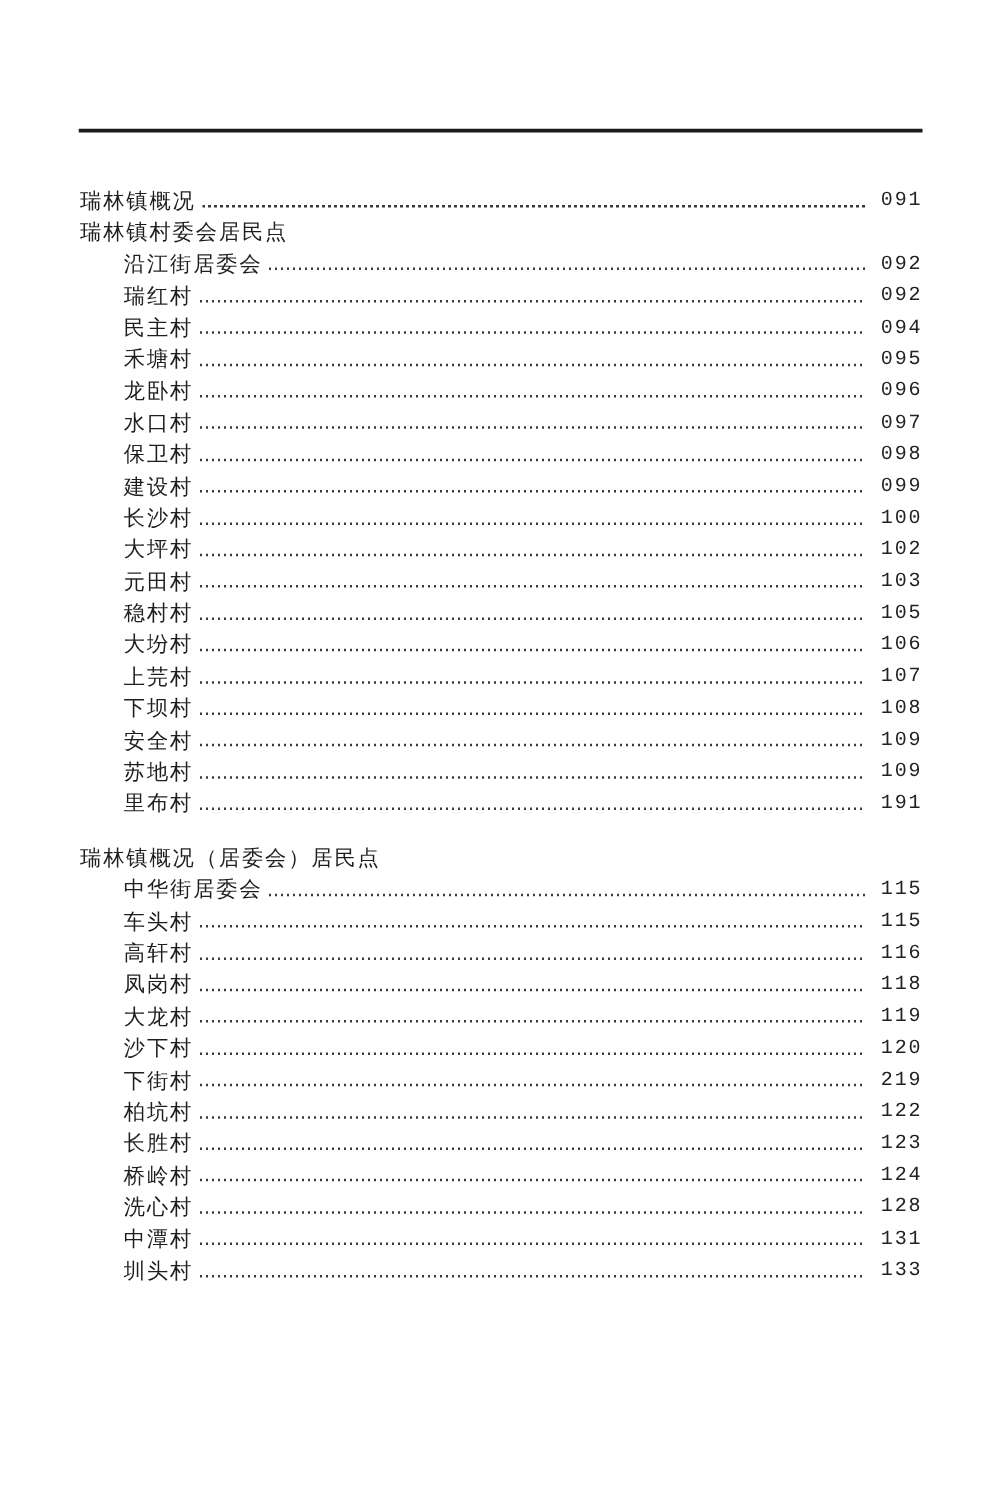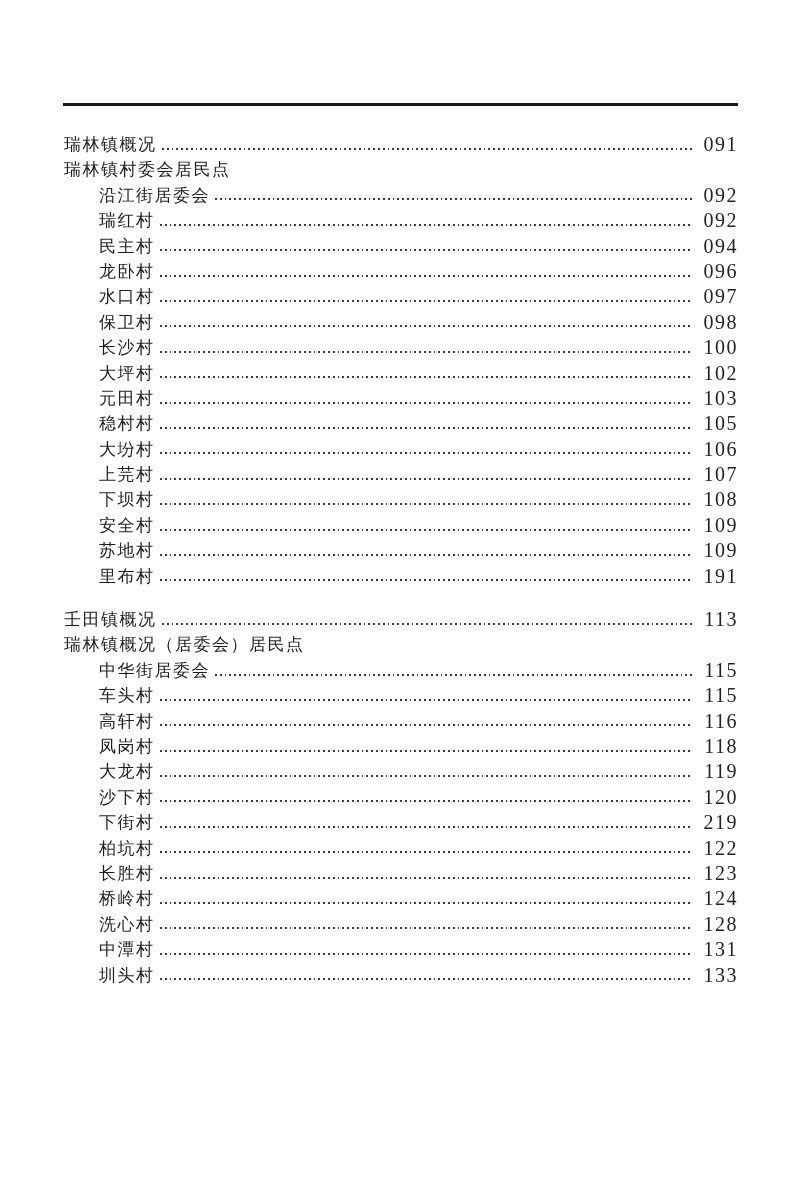--- a/index.html
+++ b/index.html
@@ -20,21 +20,21 @@
     position: absolute;
     left: 63px;
     top: 103px;
     width: 675px;
     height: 3px;
     background: #1b1b1b;
   }
   .toc {
     position: absolute;
     left: 64px;
-    top: 132px;
+    top: 148px;
     width: 674px;
   }
   .toc-section + .toc-section {
     margin-top: 18px;
   }
   .row {
     display: flex;
     align-items: center;
     height: 25.4px;
     font-size: 17px;
@@ -56,23 +56,24 @@
     background-image: repeating-linear-gradient(
       to right,
       #3a3a3a 0px, #3a3a3a 1.8px,
       transparent 1.8px, transparent 4.8px
     );
   }
   .pagenum {
     flex: 0 0 auto;
     min-width: 38px;
     text-align: right;
-    font-size: 20px;
+    font-size: 16px;
     letter-spacing: 1.5px;
     color: #222222;
+    font-family: Liberation Mono, monospace;
   }
 </style>
 </head>
 <body>
 
 <div class="page">
   <div class="top-rule"></div>
   <div class="toc">
       <div class="toc-section">
         <div class="row">
@@ -92,33 +93,43 @@
           <span class="label">瑞红村</span>
           <span class="dots"></span>
           <span class="pagenum">092</span>
         </div>
         <div class="row indent-1">
           <span class="label">民主村</span>
           <span class="dots"></span>
           <span class="pagenum">094</span>
         </div>
         <div class="row indent-1">
+          <span class="label">禾塘村</span>
+          <span class="dots"></span>
+          <span class="pagenum">095</span>
+        </div>
+        <div class="row indent-1">
           <span class="label">龙卧村</span>
           <span class="dots"></span>
           <span class="pagenum">096</span>
         </div>
         <div class="row indent-1">
           <span class="label">水口村</span>
           <span class="dots"></span>
           <span class="pagenum">097</span>
         </div>
         <div class="row indent-1">
           <span class="label">保卫村</span>
           <span class="dots"></span>
           <span class="pagenum">098</span>
+        </div>
+        <div class="row indent-1">
+          <span class="label">建设村</span>
+          <span class="dots"></span>
+          <span class="pagenum">099</span>
         </div>
         <div class="row indent-1">
           <span class="label">长沙村</span>
           <span class="dots"></span>
           <span class="pagenum">100</span>
         </div>
         <div class="row indent-1">
           <span class="label">大坪村</span>
           <span class="dots"></span>
           <span class="pagenum">102</span>
@@ -158,25 +169,20 @@
           <span class="dots"></span>
           <span class="pagenum">109</span>
         </div>
         <div class="row indent-1">
           <span class="label">里布村</span>
           <span class="dots"></span>
           <span class="pagenum">191</span>
         </div>
       </div>
       <div class="toc-section">
-        <div class="row">
-          <span class="label">壬田镇概况</span>
-          <span class="dots"></span>
-          <span class="pagenum">113</span>
-        </div>
         <div class="row">
           <span class="label">瑞林镇概况（居委会）居民点</span>
         </div>
         <div class="row indent-1">
           <span class="label">中华街居委会</span>
           <span class="dots"></span>
           <span class="pagenum">115</span>
         </div>
         <div class="row indent-1">
           <span class="label">车头村</span>

